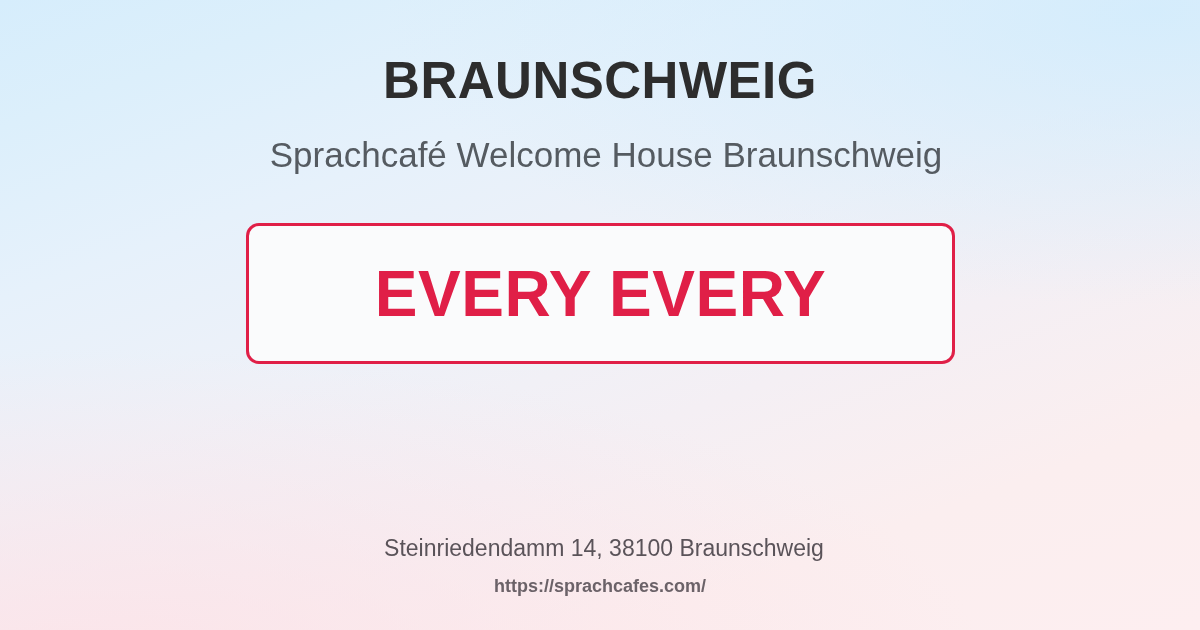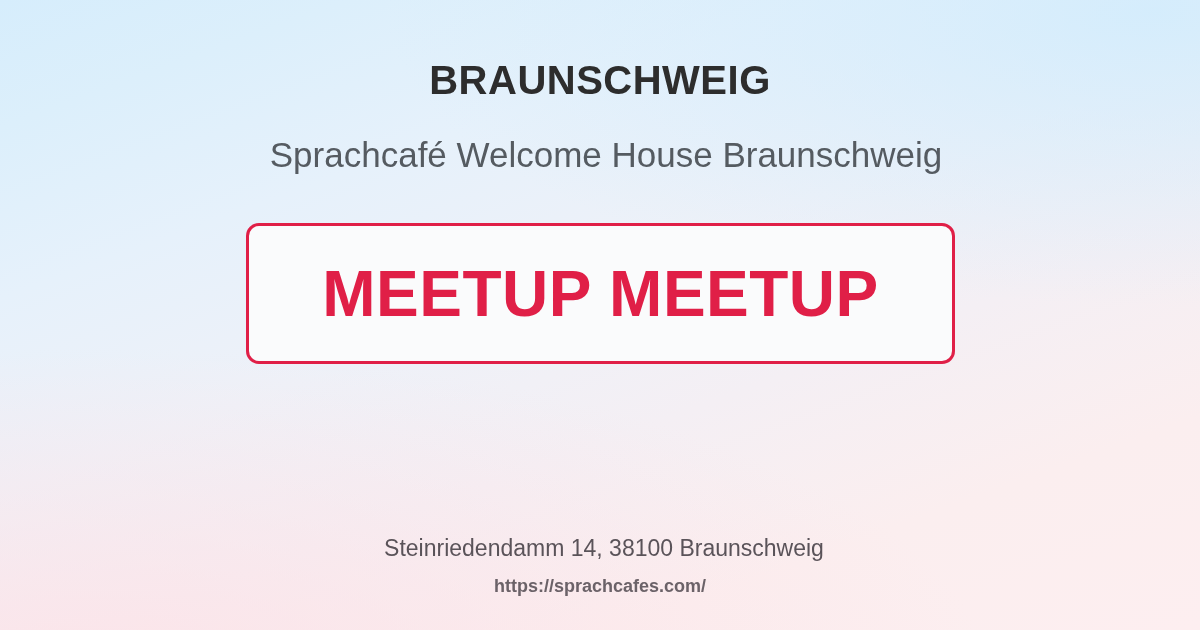--- a/index.html
+++ b/index.html
@@ -52,26 +52,26 @@
     width: 100%;
     height: 100%;
   }
 
   .title {
     position: absolute;
     top: 44px;
     left: 0;
     right: 0;
     text-align: center;
-    font-size: 40px;
+    font-size: 51px;
     font-weight: 700;
     letter-spacing: 0.5px;
     line-height: 1.12;
     color: #2d2d2d;
-    margin: 14px;
+    margin: 8px;
   }
 
   .subtitle {
     position: absolute;
     top: 134px;
     left: 12px;
     right: 0;
     text-align: center;
     font-size: 35px;
     font-weight: 400;
@@ -133,21 +133,21 @@
 <body>
 
 <div class="card">
   <div class="card-inner">
 
     <h1 class="title">BRAUNSCHWEIG</h1>
 
     <p class="subtitle">Sprachcafé Welcome House Braunschweig</p>
 
     <div class="badge">
-      <span class="badge-label">MEETUP MEETUP</span>
+      <span class="badge-label">EVERY EVERY</span>
     </div>
 
     <div class="footer">
       <p class="address">Steinriedendamm 14, 38100 Braunschweig</p>
       <p class="url">https://sprachcafes.com/</p>
     </div>
 
   </div>
 </div>
 

